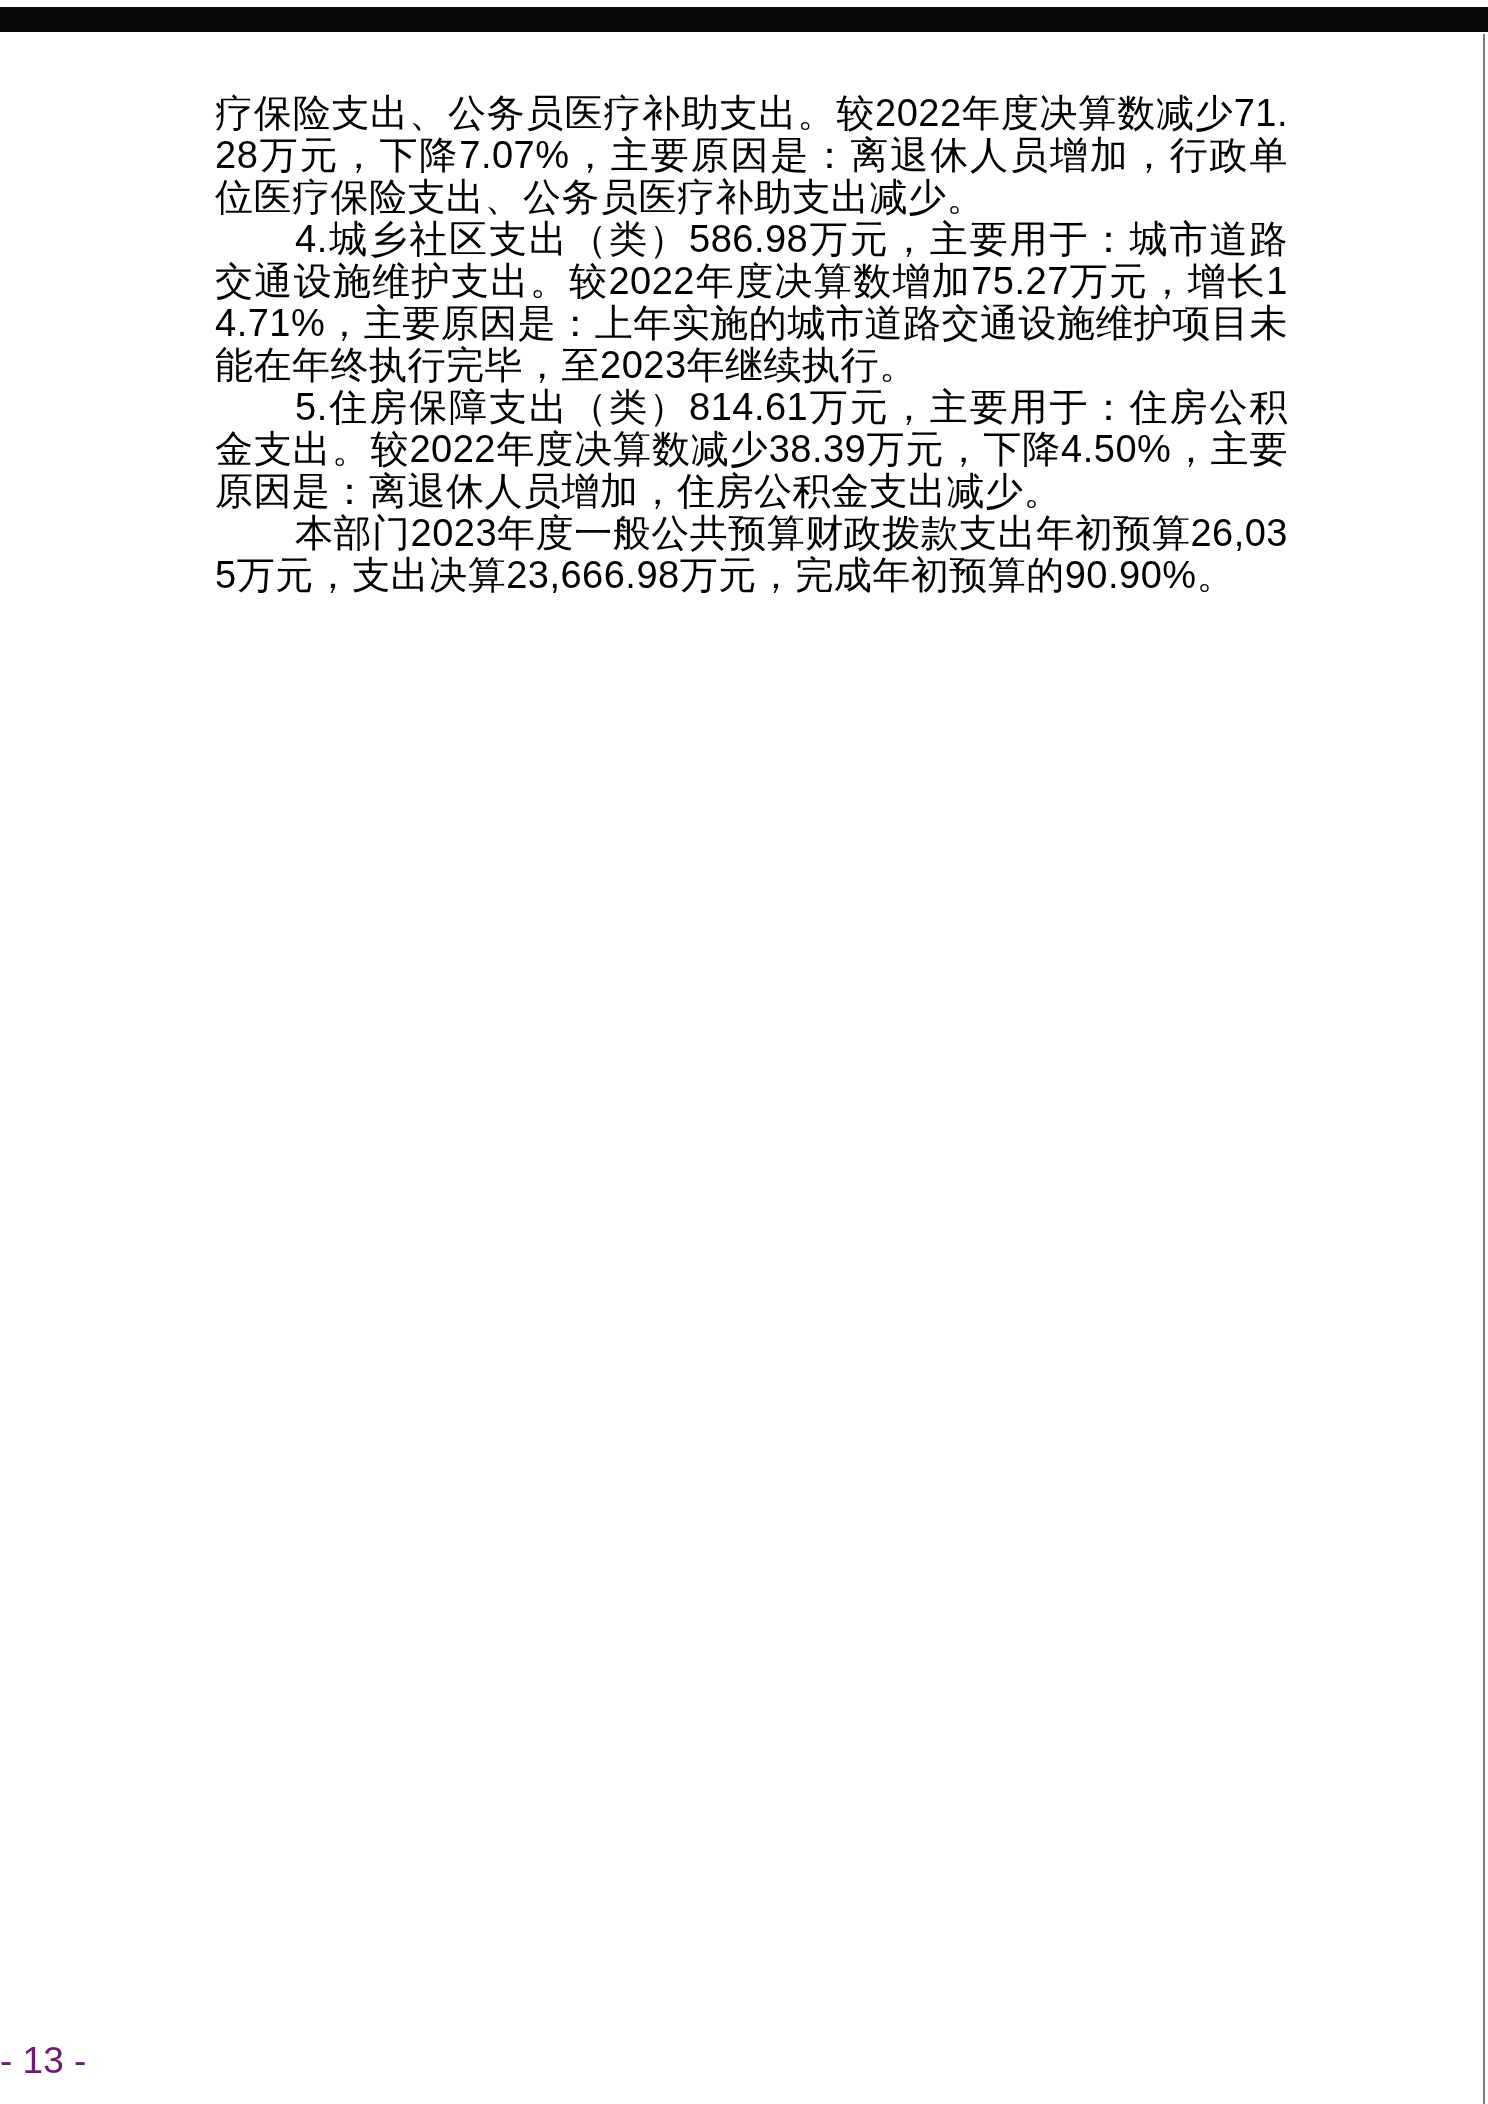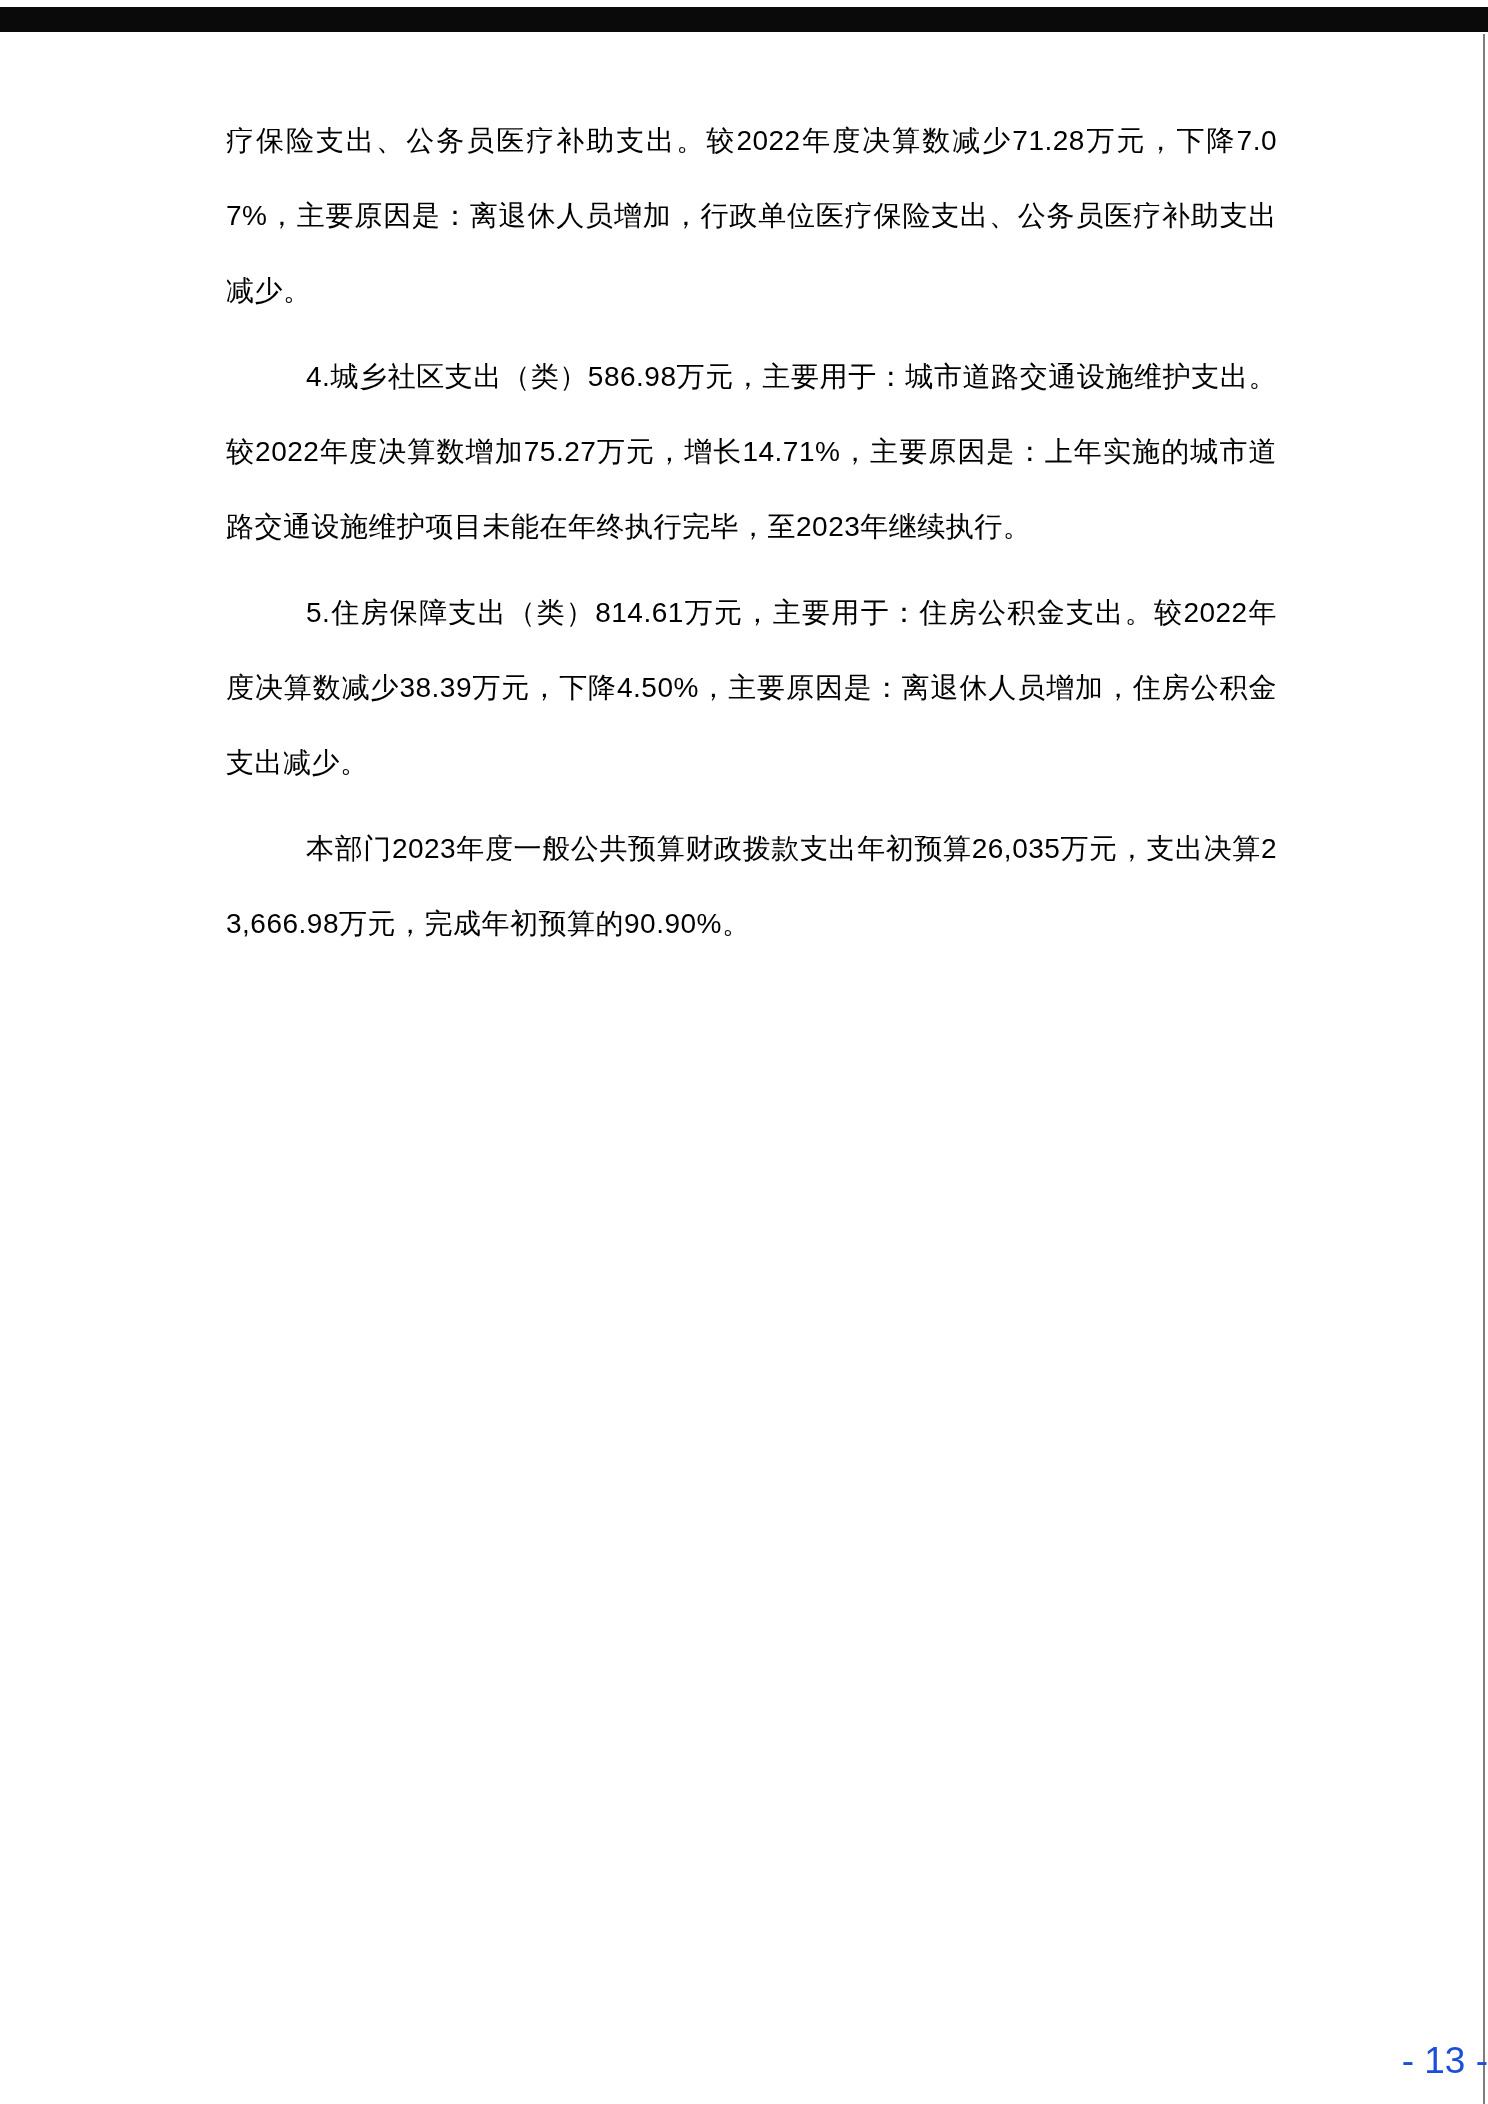--- a/index.html
+++ b/index.html
@@ -32,23 +32,23 @@
     width: 2px;
     background: #7d7d7d;
   }
   .content {
     position: absolute;
     left: 215px;
     top: 92px;
     width: 1073px;
   }
   .para {
-    margin: 11px;
-    font-size: 28px;
-    line-height: 75px;
+    margin: 0;
+    font-size: 38px;
+    line-height: 42px;
     text-align: justify;
     text-justify: inter-ideograph;
     text-indent: 80px;
     letter-spacing: 0.5px;
     word-break: break-all;
   }
   .para.no-indent {
     text-indent: 0;
   }
   .section-heading {
@@ -57,24 +57,24 @@
     line-height: 75px;
     font-weight: bold;
     text-indent: 80px;
     letter-spacing: 0.5px;
   }
   .page-footer {
     position: absolute;
     top: 2040px;
     left: 0;
     width: 100%;
-    text-align: right;
+    text-align: left;
     font-size: 37px;
     line-height: 42px;
-    color: #1d4ed8;
+    color: #701a75;
   }
 </style>
 </head>
 <body>
 
 <div class="page">
   <div class="top-bar"></div>
   <div class="page-edge-right"></div>
 
   <div class="content">

